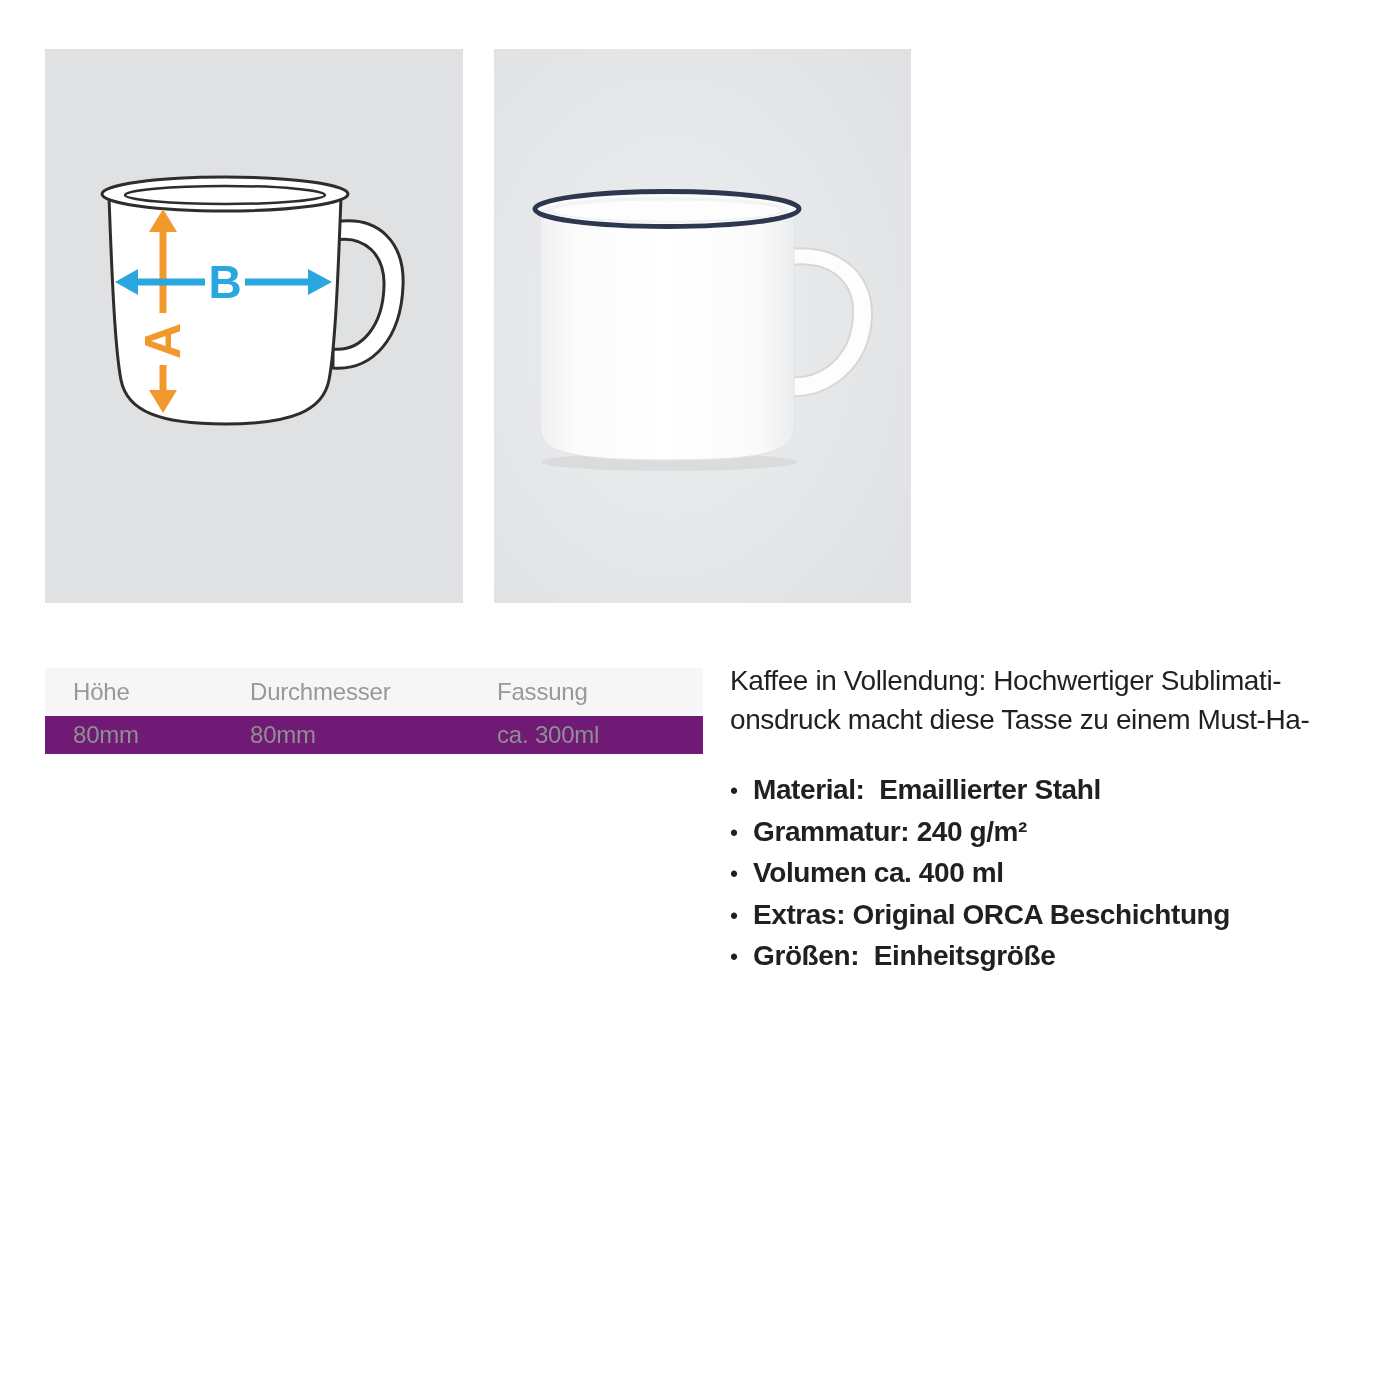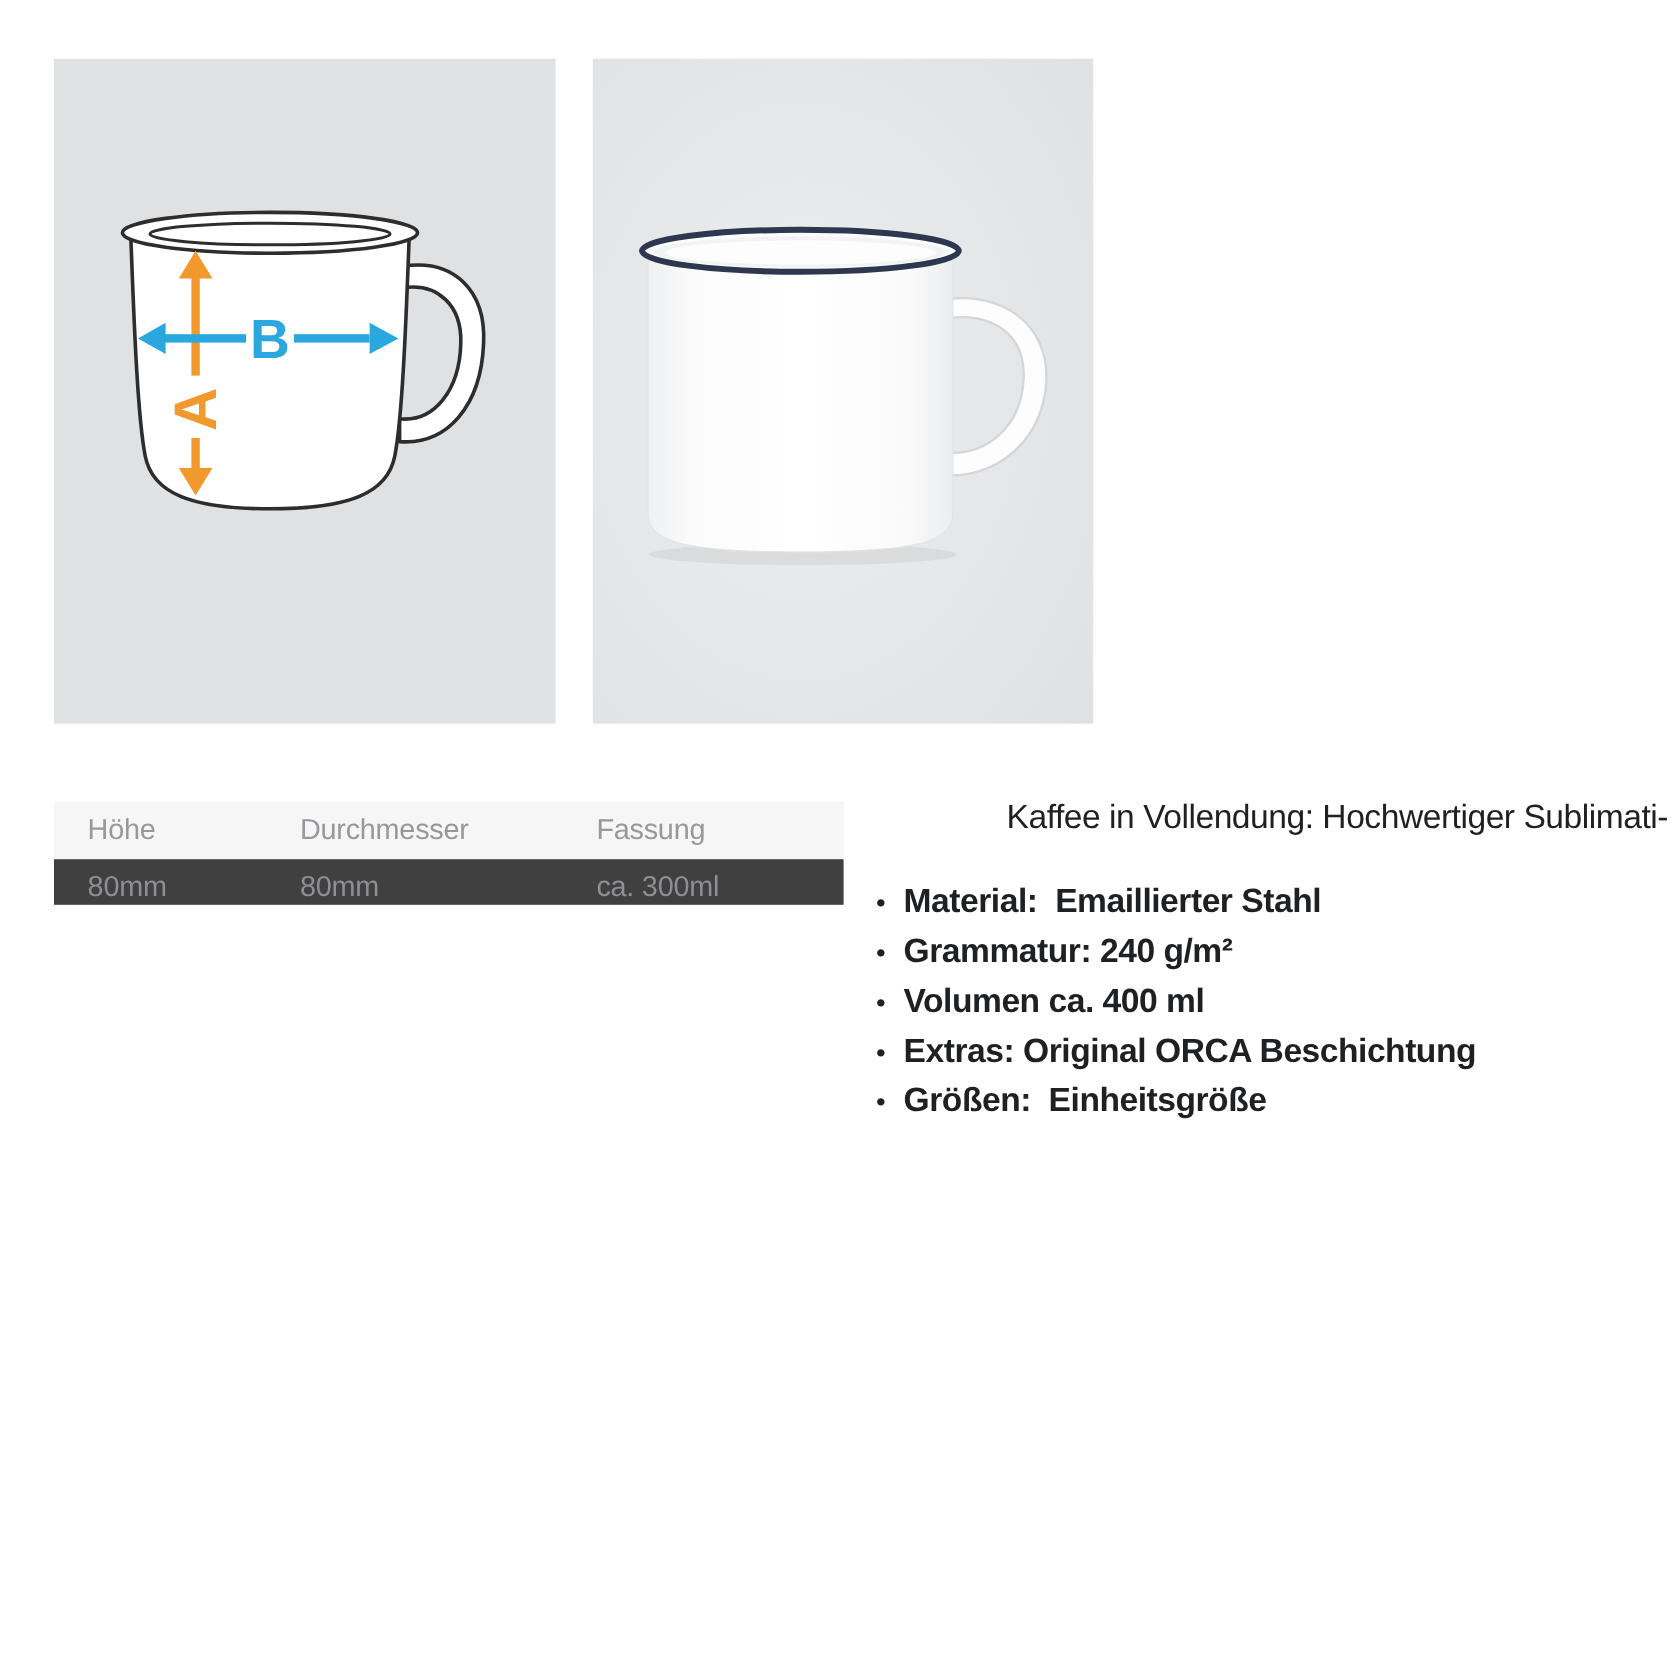--- a/index.html
+++ b/index.html
@@ -26,40 +26,39 @@
   .spec-table {
     position: absolute;
     left: 45px;
     top: 668px;
     width: 658px;
     font-size: 24px;
     letter-spacing: -0.2px;
   }
   .spec-row { display: flex; align-items: center; }
   .spec-row.header { height: 48px; background: #f6f6f7; color: #96989b; }
-  .spec-row.values { height: 38px; background: #404040; color: #8d8f92; align-items: flex-end; }
+  .spec-row.values { height: 38px; background: #701a75; color: #8d8f92; }
   .spec-cell { padding-left: 28px; white-space: pre; }
   .spec-cell.c1 { width: 177px; }
   .spec-cell.c2 { width: 247px; }
   .spec-cell.c3 { width: 234px; }
 
   
   .description {
     position: absolute;
     left: 730px;
     top: 661px;
     width: 660px;
     color: #1f2022;
     font-size: 28px;
     letter-spacing: -0.4px;
   }
   .para-line {
     line-height: 39px;
     white-space: pre;
-    text-align: right;
   }
   .bullet-list { margin-top: 31px; }
   .bullet-item {
     display: flex;
     align-items: baseline;
     line-height: 39.5px;
   }
   .bullet-dot {
     width: 23px;
     flex: 0 0 23px;
@@ -143,20 +142,21 @@
     </div>
     <div class="spec-row values">
       <div class="spec-cell c1">80mm</div>
       <div class="spec-cell c2">80mm</div>
       <div class="spec-cell c3">ca. 300ml</div>
     </div>
   </div>
 
   <div class="description">
     <div class="para-line">Kaffee in Vollendung: Hochwertiger Sublimati-</div>
+    <div class="para-line">onsdruck macht diese Tasse zu einem Must-Ha-</div>
 
     <div class="bullet-list">
       <div class="bullet-item">
         <span class="bullet-dot">•</span>
         <span class="bullet-text">Material:  Emaillierter Stahl</span>
       </div>
       <div class="bullet-item">
         <span class="bullet-dot">•</span>
         <span class="bullet-text">Grammatur: 240 g/m²</span>
       </div>

